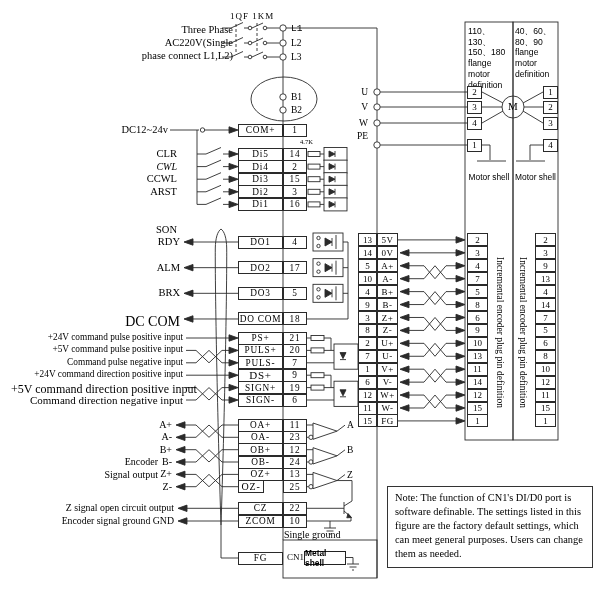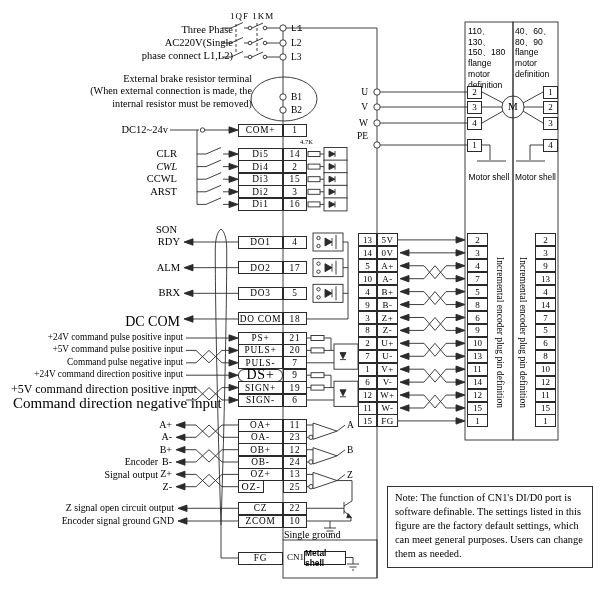--- a/index.html
+++ b/index.html
@@ -397,23 +397,20 @@
         <line x1="424" y1="407.99" x2="435" y2="395.06"></line>
         <line x1="435" y1="395.06" x2="446" y2="407.99"></line>
         <line x1="435" y1="407.99" x2="446" y2="395.06"></line>
       </g>
   </svg>
 
   <div class="lbl r" style="left:95px;top:24px;width:138px;font-size:10.5px;">Three Phase
 AC220V(Single
 phase connect L1,L2)</div>
   <div class="lbl" style="left:230px;top:11px;width:60px;font-size:9px;letter-spacing:1px;">1QF 1KM</div>
-  <div class="lbl r" style="left:28px;top:73px;width:224px;font-size:10.2px;">External brake resistor terminal
-(When external connection is made, the
-internal resistor must be removed)</div>
   <div class="lbl r" style="left:88px;top:124px;width:80px;font-size:10.5px;">DC12~24v</div>
   <div class="lbl" style="left:300px;top:138px;width:22px;font-size:6.5px;">4.7K</div>
   <div class="lbl r" style="left:58px;top:456px;width:100px;font-size:10px;">Encoder</div>
   <div class="lbl r" style="left:58px;top:469px;width:100px;font-size:10px;">Signal output</div>
   <div class="lbl" style="left:284px;top:529px;width:70px;font-size:10px;">Single ground</div>
   <div class="lbl" style="left:287px;top:552px;width:20px;font-size:9px;">CN1</div>
   <div class="cell sans" id="metal-shell-tag" style="left:304px;top:550.5px;width:42px;height:14px;font-size:8.4px;">Metal shell</div>
 
   <div class="lbl sans" style="left:468px;top:26px;width:44px;font-size:8.6px;line-height:1.25;">110、130、
 150、180
@@ -473,26 +470,26 @@
       <div class="lbl" style="left: 13px; top: 332px; width: 170px; font-size: 9.3px; text-align: right; white-space: nowrap;">+24V command pulse positive input</div>
       <div class="tbox" style="left: 238px; top: 331.5px; width: 45px; height: 13px; font-size: 9.3px;">PS+</div>
       <div class="tbox" style="left: 283px; top: 331.5px; width: 24px; height: 13px; font-size: 9.3px;">21</div>
       <div class="lbl" style="left: 13px; top: 344.4px; width: 170px; font-size: 9.3px; text-align: right; white-space: nowrap;">+5V command pulse positive input</div>
       <div class="tbox" style="left: 238px; top: 343.9px; width: 45px; height: 13px; font-size: 9.3px;">PULS+</div>
       <div class="tbox" style="left: 283px; top: 343.9px; width: 24px; height: 13px; font-size: 9.3px;">20</div>
       <div class="lbl" style="left: 13px; top: 356.8px; width: 170px; font-size: 9.3px; text-align: right; white-space: nowrap;">Command pulse negative input</div>
       <div class="tbox" style="left: 238px; top: 356.3px; width: 45px; height: 13px; font-size: 9.3px;">PULS-</div>
       <div class="tbox" style="left: 283px; top: 356.3px; width: 24px; height: 13px; font-size: 9.3px;">7</div>
       <div class="lbl" style="left: 13px; top: 369.2px; width: 170px; font-size: 9.3px; text-align: right; white-space: nowrap;">+24V command direction positive input</div>
-      <div class="tbox" style="left: 238px; top: 368.7px; width: 45px; height: 13px; font-size: 14px; border-radius: 6px;">DS+</div>
+      <div class="tbox" style="left: 238px; top: 368.7px; width: 45px; height: 13px; font-size: 11px;">DS+</div>
       <div class="tbox" style="left: 283px; top: 368.7px; width: 24px; height: 13px; font-size: 9.3px;">9</div>
       <div class="lbl" style="left: 11px; top: 381.6px; width: 170px; font-size: 12px; text-align: right; white-space: nowrap;">+5V command direction positive input</div>
       <div class="tbox" style="left: 238px; top: 381.1px; width: 45px; height: 13px; font-size: 9.3px;">SIGN+</div>
       <div class="tbox" style="left: 283px; top: 381.1px; width: 24px; height: 13px; font-size: 9.3px;">19</div>
-      <div class="lbl" style="left: 13px; top: 394px; width: 170px; font-size: 15px; white-space: nowrap;">Command direction negative input</div>
+      <div class="lbl" style="left: 13px; top: 394px; width: 170px; font-size: 11px; text-align: right; white-space: nowrap;">Command direction negative input</div>
       <div class="tbox" style="left: 238px; top: 393.5px; width: 45px; height: 13px; font-size: 9.3px;">SIGN-</div>
       <div class="tbox" style="left: 283px; top: 393.5px; width: 24px; height: 13px; font-size: 9.3px;">6</div>
       <div class="lbl" style="left: 2px; top: 419px; width: 170px; font-size: 10px; text-align: right; white-space: nowrap;">A+</div>
       <div class="tbox" style="left: 238px; top: 418.5px; width: 45px; height: 13px; font-size: 9.3px;">OA+</div>
       <div class="tbox" style="left: 283px; top: 418.5px; width: 24px; height: 13px; font-size: 9.3px;">11</div>
       <div class="lbl" style="left: 2px; top: 431.34px; width: 170px; font-size: 10px; text-align: right; white-space: nowrap;">A-</div>
       <div class="tbox" style="left: 238px; top: 430.84px; width: 45px; height: 13px; font-size: 9.3px;">OA-</div>
       <div class="tbox" style="left: 283px; top: 430.84px; width: 24px; height: 13px; font-size: 9.3px;">23</div>
       <div class="lbl" style="left: 2px; top: 443.68px; width: 170px; font-size: 10px; text-align: right; white-space: nowrap;">B+</div>
       <div class="tbox" style="left: 238px; top: 443.18px; width: 45px; height: 13px; font-size: 9.3px;">OB+</div>

